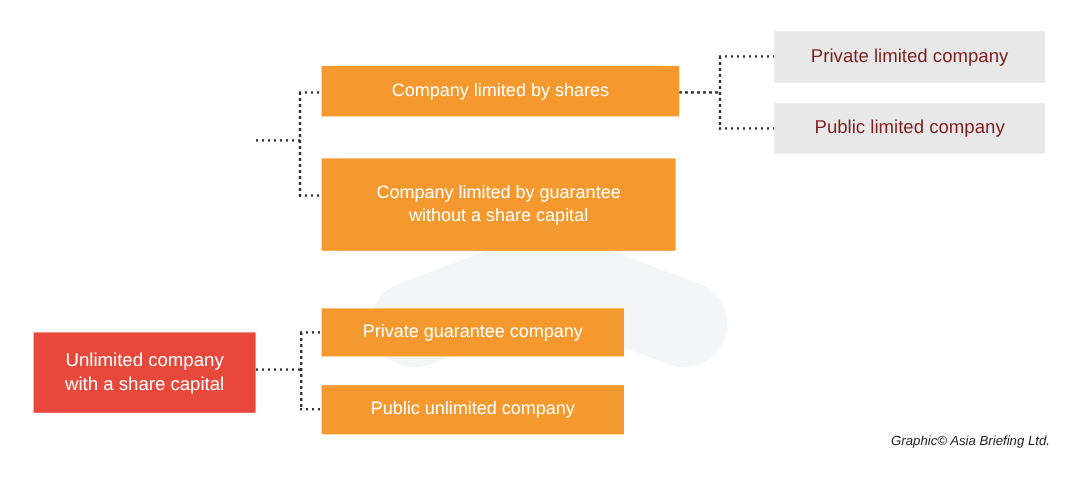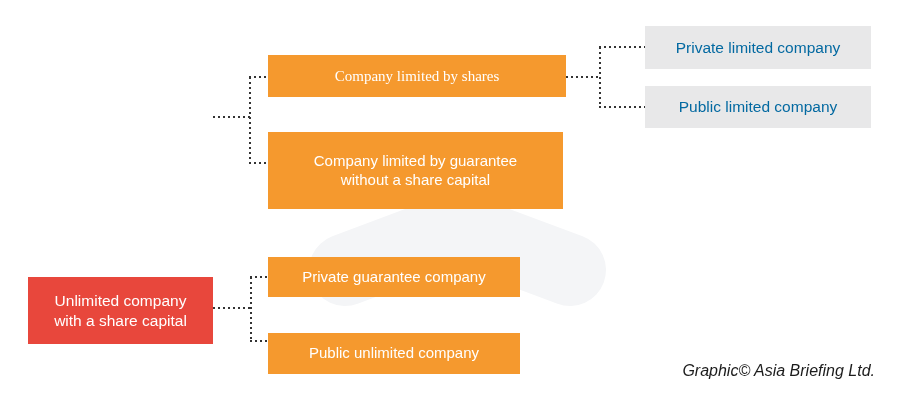--- a/index.html
+++ b/index.html
@@ -17,36 +17,36 @@
     box-sizing:border-box;
     line-height:1.25;
   }
   .node-red{
     background:#e8473c;color:#ffffff;font-size:15.5px;
   }
   .node-orange{
     background:#f5992e;color:#ffffff;font-size:15px;
   }
   .node-gray{
-    background:#e8e8e9;color:#0369a1;font-size:15.5px;
+    background:#e8e8e9;color:#7f1d1d;font-size:15.5px;
   }
   .dot-h{
     position:absolute;height:2px;
     background-image:repeating-linear-gradient(90deg,#333333 0,#333333 2px,transparent 2px,transparent 5px);
   }
   .dot-v{
     position:absolute;width:2px;
     background-image:repeating-linear-gradient(180deg,#333333 0,#333333 2px,transparent 2px,transparent 5px);
   }
   #watermark{position:absolute;left:290px;top:175px;}
   #credit{
     position:absolute;left:620px;top:362px;width:255px;
     text-align:right;
     font-style:italic;
-    font-size:16px;
+    font-size:11px;
     color:#1c1c1c;
     letter-spacing:0px;
   }
   .wrap-160{max-width:152px;display:inline-block;}
   .wrap-245{max-width:245px;display:inline-block;}
 </style>
 </head>
 <body>
 
 <div id="stage">
@@ -64,21 +64,21 @@
   <div class="dot-v" style="left:599px;top:47px;height:61px;"></div>
   <div class="dot-h" style="left:599px;top:46px;width:46px;"></div>
   <div class="dot-h" style="left:599px;top:106px;width:46px;"></div>
 
   <div class="dot-h" style="left:213px;top:307px;width:38px;"></div>
   <div class="dot-v" style="left:250px;top:277px;height:64px;"></div>
   <div class="dot-h" style="left:250px;top:276px;width:18px;"></div>
   <div class="dot-h" style="left:250px;top:340px;width:18px;"></div>
 
 
-  <div class="node node-orange" style="left:268px;top:55px;width:298px;height:42px;font-family:Liberation Serif, serif;">
+  <div class="node node-orange" style="left:268px;top:55px;width:298px;height:42px;">
     <span>Company limited by shares</span>
   </div>
 
   <div class="node node-orange" style="left:268px;top:132px;width:295px;height:77px;">
     <span class="wrap-245">Company limited by guarantee without a share capital</span>
   </div>
 
   <div class="node node-gray" style="left:645px;top:26px;width:226px;height:43px;">
     <span>Private limited company</span>
   </div>
@@ -88,19 +88,19 @@
   </div>
 
   <div class="node node-gray" style="left:645px;top:86px;width:226px;height:42px;">
     <span>Public limited company</span>
   </div>
 
   <div class="node node-orange" style="left:268px;top:257px;width:252px;height:40px;">
     <span>Private guarantee company</span>
   </div>
 
-  <div class="node node-orange" style="left:268px;top:333px;width:252px;height:41px;">
+  <div class="node node-orange" style="left:268px;top:321px;width:252px;height:41px;">
     <span>Public unlimited company</span>
   </div>
 
   <div id="credit">Graphic© Asia Briefing Ltd.</div>
 
 </div>
 
 </body></html>

